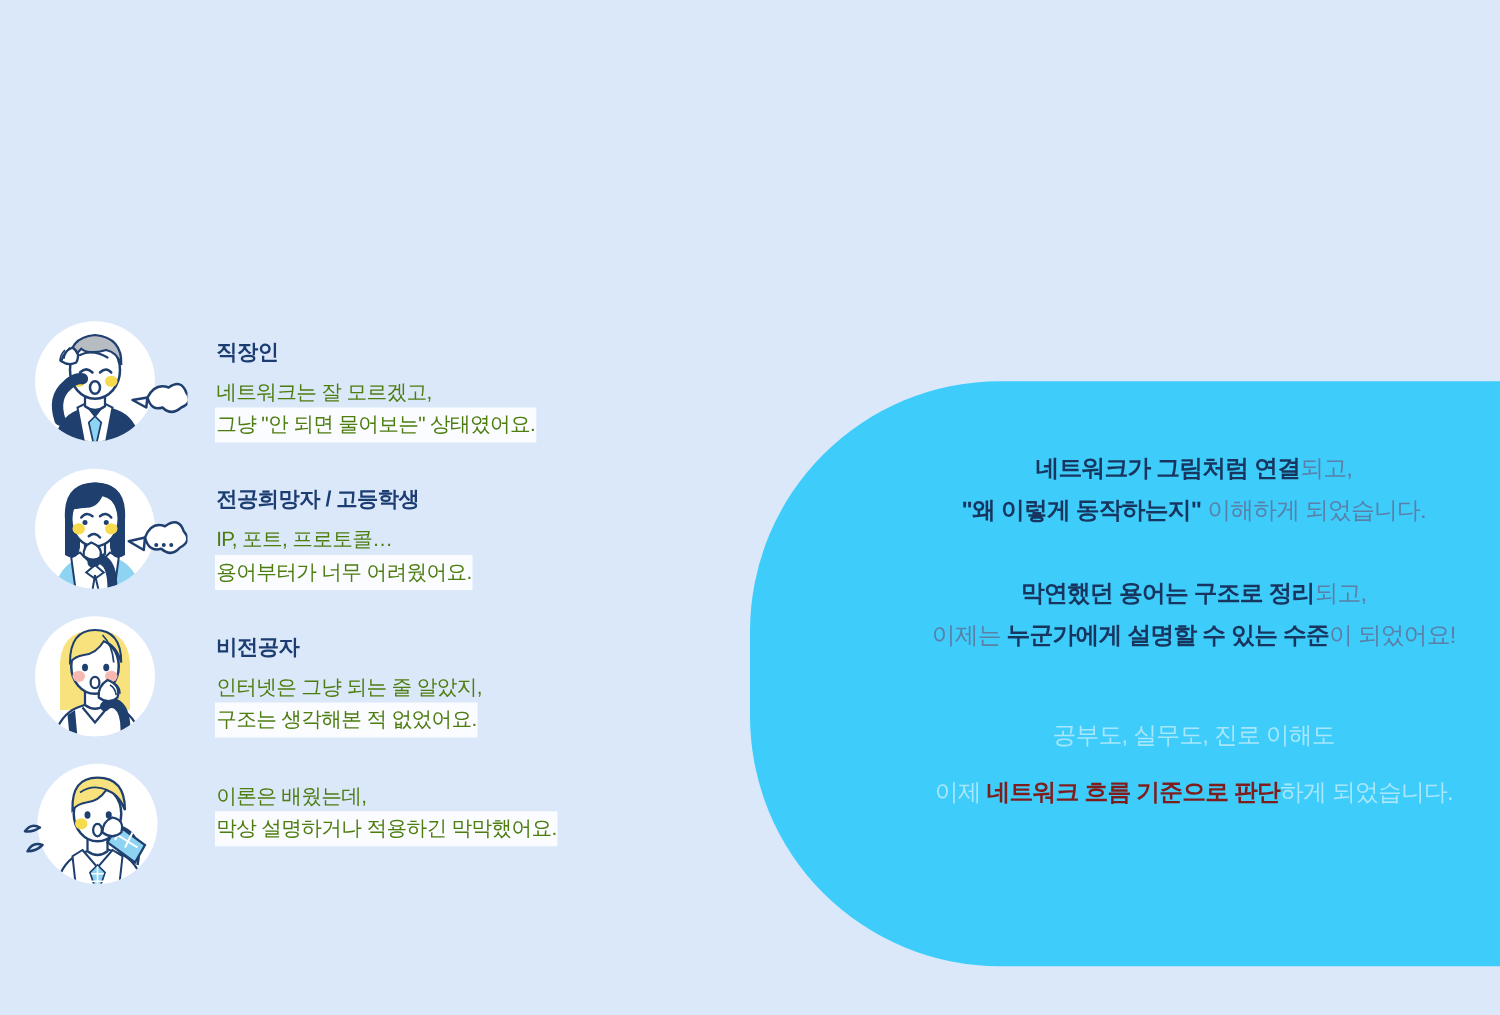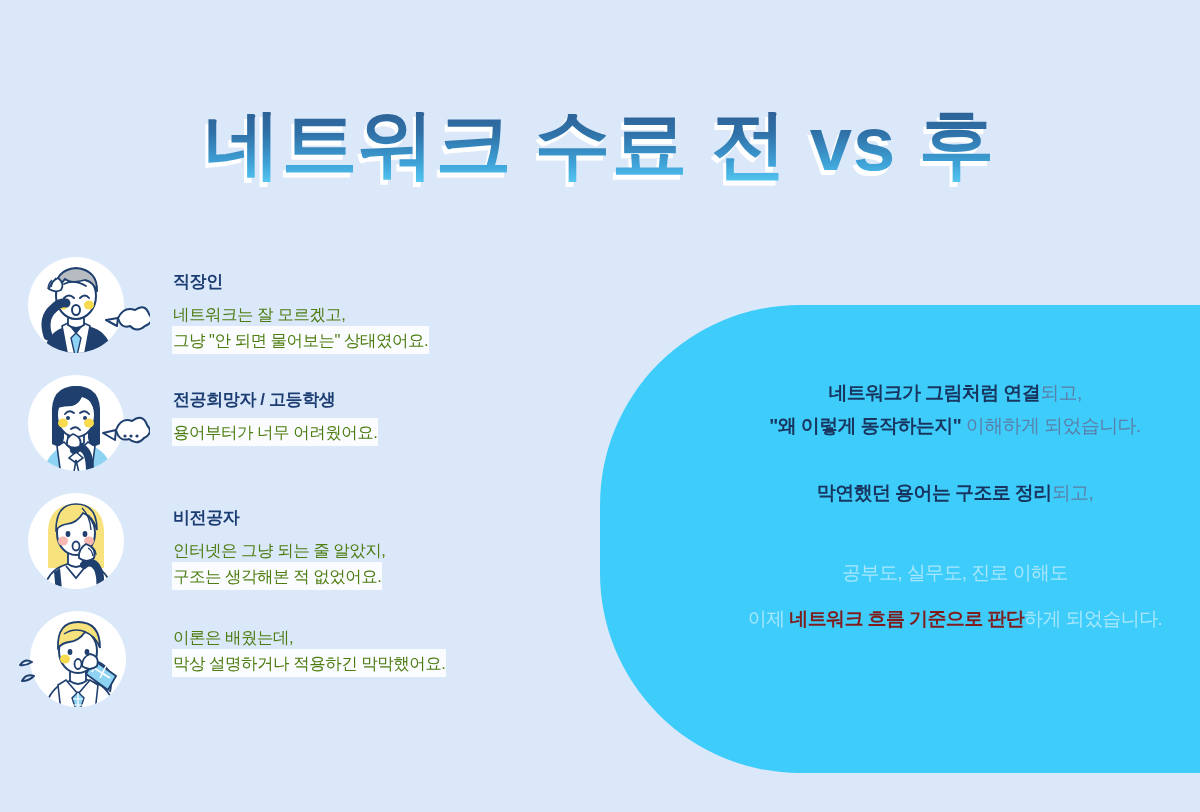--- a/index.html
+++ b/index.html
@@ -156,26 +156,20 @@
   .para.light .p-line b {
     color: #7f1d1d;
     font-weight: 700;
   }
 </style>
 </head>
 <body>
 
 <div id="stage">
 
-  <div class="title-wrap">
-    <div class="title">
-      <span class="t-shadow">네트워크 수료 전 vs 후</span>
-      <span class="t-face">네트워크 수료 전 vs 후</span>
-    </div>
-  </div>
 
   <div class="left-col">
 
     <div class="person-row">
       <div class="avatar">
         <svg width="132" height="112" viewBox="0 0 132 112">
           <circle cx="58" cy="55" r="48" fill="#ffffff"></circle>
           <g clip-path="url(#c1)">
             <clipPath id="c1">
                 <circle cx="58" cy="55" r="48"></circle>
@@ -262,20 +256,21 @@
             <path d="M98 62 q5 -13 16 -9 q11 -8 15 4 q7 8 -3 13 q-7 8 -15 1 q-10 3 -13 -9 z" fill="#ffffff" stroke="#1f3f6e" stroke-width="2" stroke-linejoin="round"></path>
             <path d="M98 62 l-13 3 l12 7 z" fill="#ffffff" stroke="#1f3f6e" stroke-width="2" stroke-linejoin="round"></path>
             <circle cx="107" cy="68" r="1.6" fill="#1f3f6e"></circle>
             <circle cx="113" cy="68" r="1.6" fill="#1f3f6e"></circle>
             <circle cx="119" cy="68" r="1.6" fill="#1f3f6e"></circle>
           </g>
         </svg>
       </div>
       <div class="person-text">
         <div class="person-title">전공희망자 / 고등학생</div>
+        <div class="person-line">IP, 포트, 프로토콜…</div>
         <div><span class="person-line hl">용어부터가 너무 어려웠어요.</span></div>
       </div>
     </div>
 
     <div class="person-row">
       <div class="avatar">
         <svg width="132" height="112" viewBox="0 0 132 112">
           <circle cx="58" cy="55" r="48" fill="#ffffff"></circle>
           <g clip-path="url(#c3)">
             <clipPath id="c3">
@@ -371,20 +366,21 @@
   <div class="panel">
     <div class="panel-inner">
 
       <div class="para">
         <div class="p-line"><b>네트워크가 그림처럼 연결</b><span>되고,</span></div>
         <div class="p-line"><b>"왜 이렇게 동작하는지"</b><span> 이해하게 되었습니다.</span></div>
       </div>
 
       <div class="para">
         <div class="p-line"><b>막연했던 용어는 구조로 정리</b><span>되고,</span></div>
+        <div class="p-line"><span>이제는 </span><b>누군가에게 설명할 수 있는 수준</b><span>이 되었어요!</span></div>
       </div>
 
       <div class="para light">
         <div class="p-line"><span>공부도, 실무도, 진로 이해도</span></div>
         <div class="p-line"><span>이제 </span><b>네트워크 흐름 기준으로 판단</b><span>하게 되었습니다.</span></div>
       </div>
 
     </div>
   </div>
 

